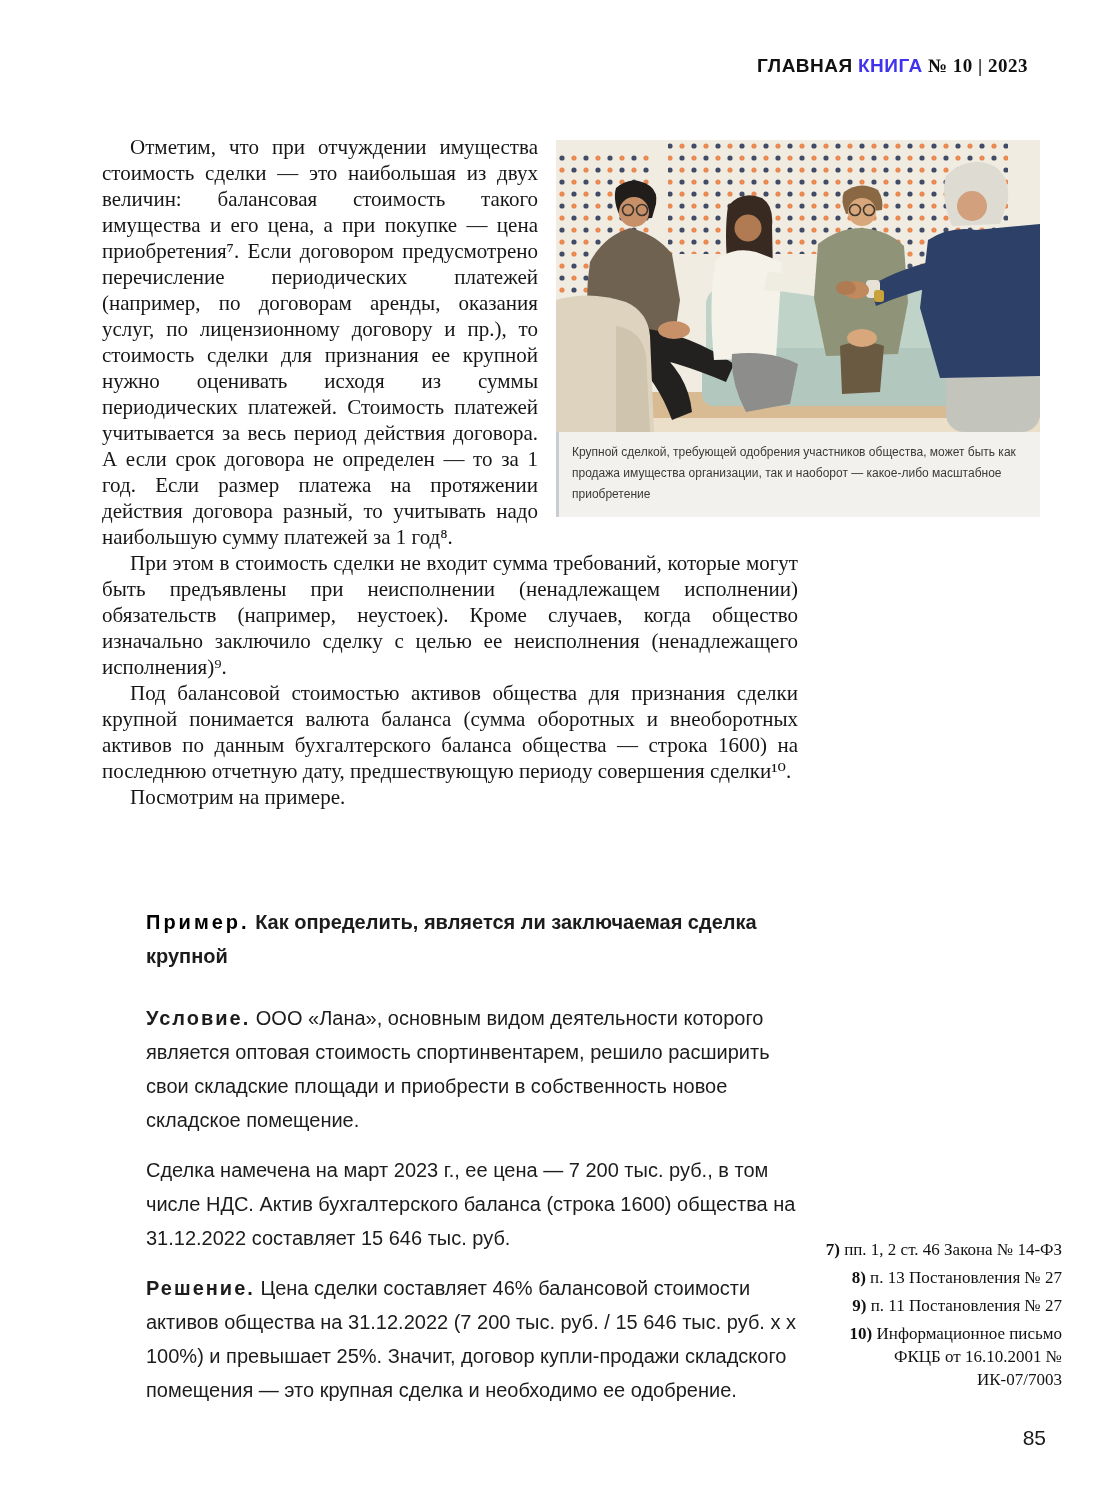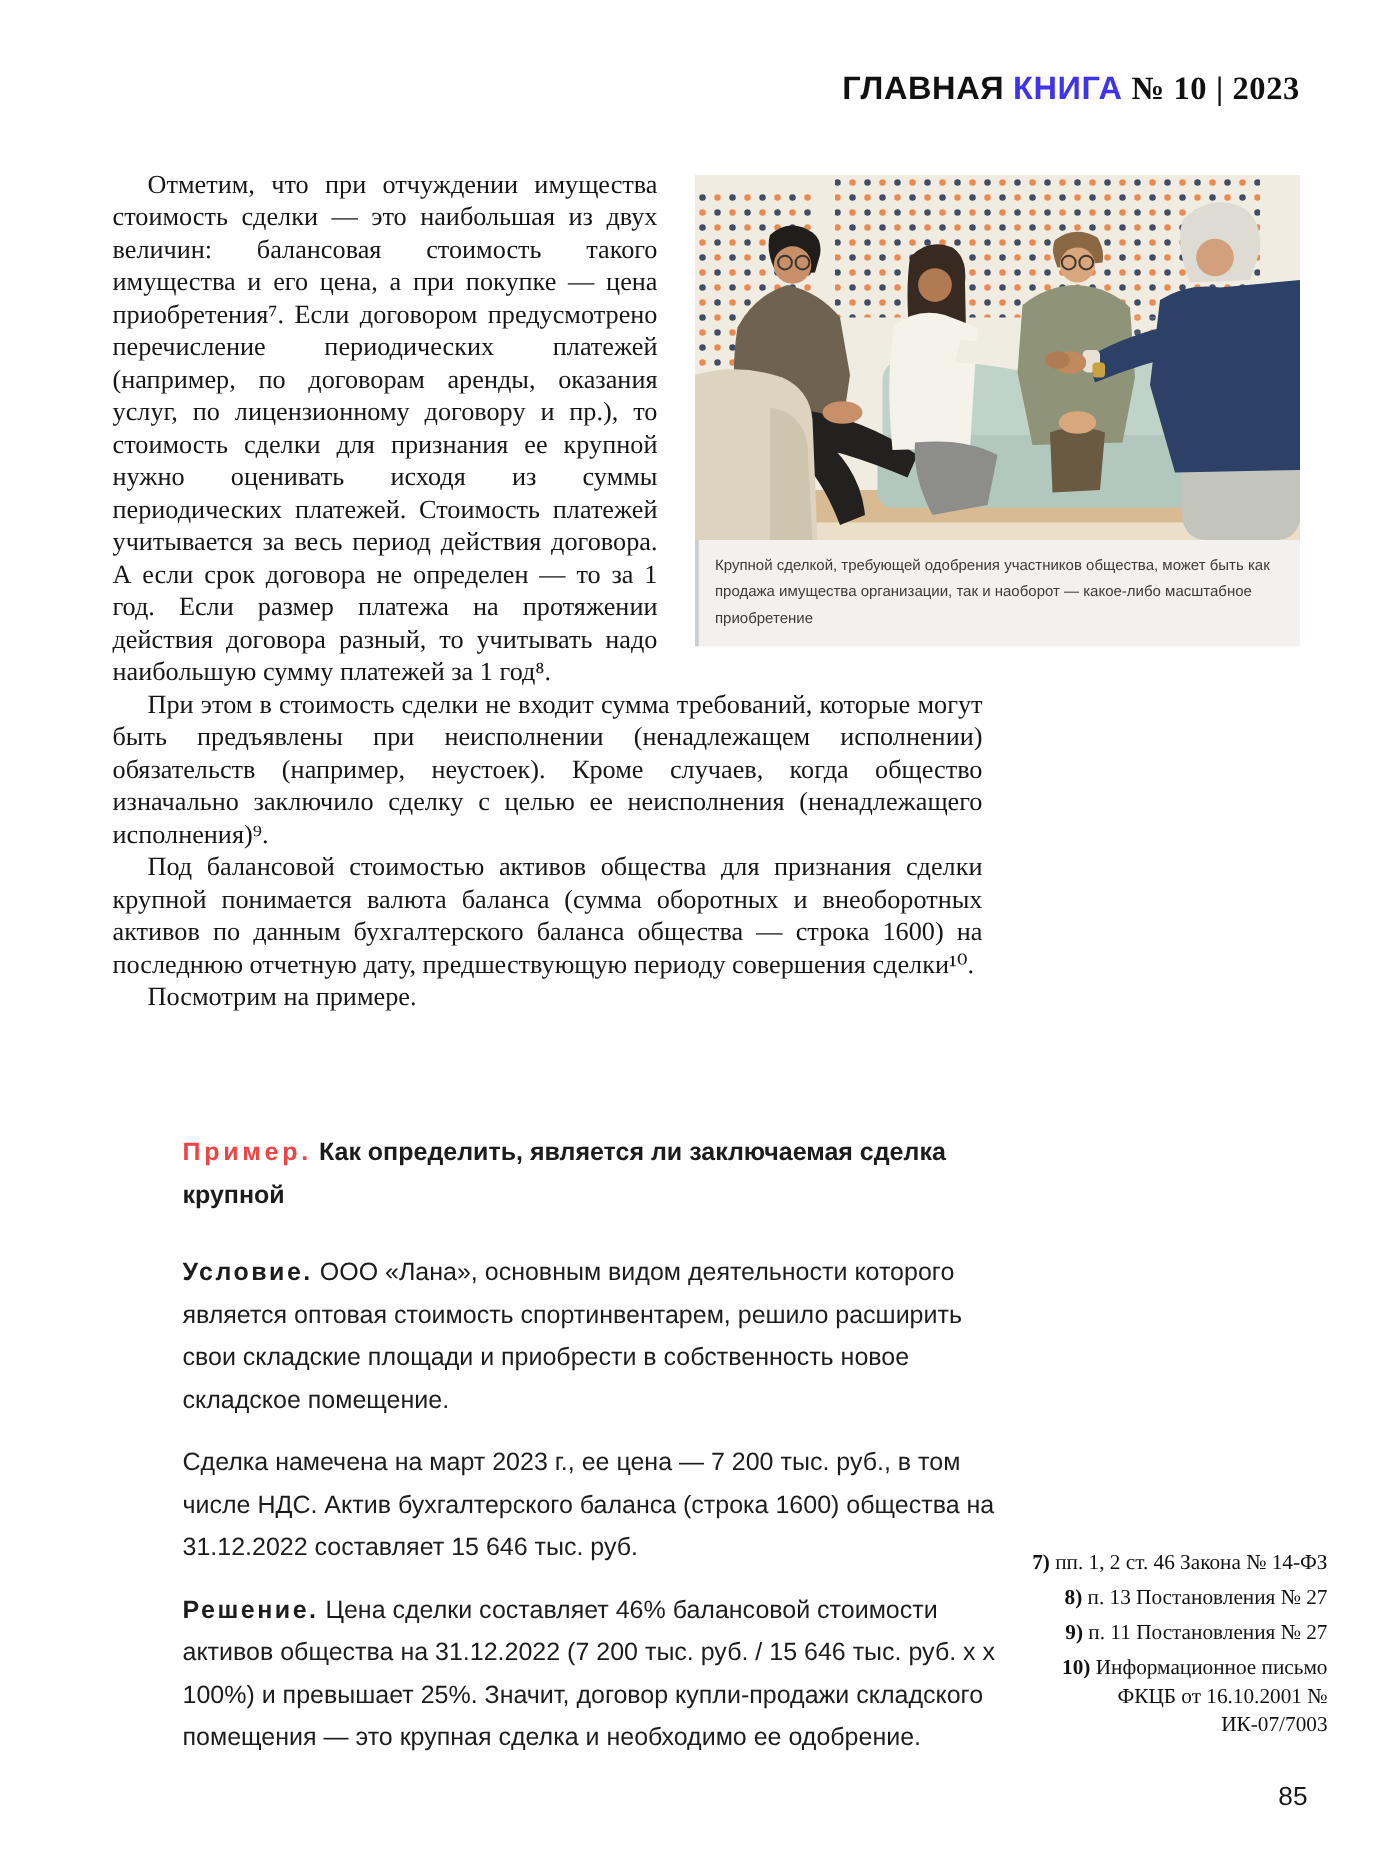--- a/index.html
+++ b/index.html
@@ -1,45 +1,45 @@
 <!DOCTYPE html>
 <html lang="ru"><head>
 <meta charset="utf-8">
 <style>
   html,body{margin:0;padding:0;background:#ffffff;}
   .page{position:relative;width:1104px;height:1500px;background:#ffffff;overflow:hidden;
         font-family:"Liberation Serif","DejaVu Serif",serif;color:#161616;}
 
   
-  .header{position:absolute;top:55px;left:0;right:64px;text-align:right;
-          font-size:26px;font-weight:bold;letter-spacing:.5px;white-space:nowrap;}
+  .header{position:absolute;top:55px;left:0;right:76px;text-align:right;
+          font-size:19px;font-weight:bold;letter-spacing:.5px;white-space:nowrap;}
   .header .mag{font-family:"Liberation Sans","DejaVu Sans",sans-serif;color:#111111;}
   .header .brand{font-family:"Liberation Sans","DejaVu Sans",sans-serif;color:#4033ee;}
   .header .issue{font-family:"Liberation Serif","DejaVu Serif",serif;color:#111111;}
 
   
-  .main-text{position:absolute;left:90px;top:134px;width:696px;
+  .main-text{position:absolute;left:102px;top:134px;width:696px;
              font-size:21px;line-height:26px;text-align:justify;}
   .main-text p{margin:0;text-indent:28px;}
   .photo-spacer{float:right;width:242px;height:406px;margin-left:18px;}
 
   
   .photo-block{position:absolute;left:556px;top:140px;width:484px;}
   .photo-block svg{display:block;}
   .caption{background:#f3f1ed;border-left:3px solid #c9ced4;box-sizing:border-box;
            min-height:73px;padding:10px 14px 12px 13px;
            font-family:"Liberation Sans","DejaVu Sans",sans-serif;
            font-size:12px;line-height:21px;color:#3a3a3a;text-align:left;}
 
   
   .example{position:absolute;left:146px;top:905px;width:660px;
            font-family:"Liberation Sans","DejaVu Sans",sans-serif;
            font-size:20px;line-height:34px;color:#1c1c1c;text-align:left;}
   .example .ex-title{margin:0 0 28px 0;font-weight:bold;}
-  .example .ex-label{color:#ef4444;font-weight:bold;letter-spacing:3px;text-align:center;}
+  .example .ex-label{color:#000000;font-weight:bold;letter-spacing:3px;text-align:center;}
   .example .sub-label{font-weight:bold;letter-spacing:2px;}
   .example p{margin:0 0 16px 0;}
   .example p.gap{margin-top:14px;}
 
   
   .footnotes{position:absolute;left:822px;top:1238px;width:240px;
              font-size:17px;line-height:23px;color:#111111;text-align:right;}
   .footnotes .fn{margin:0 0 5px 0;}
   .footnotes .fn b{font-weight:bold;}
 

